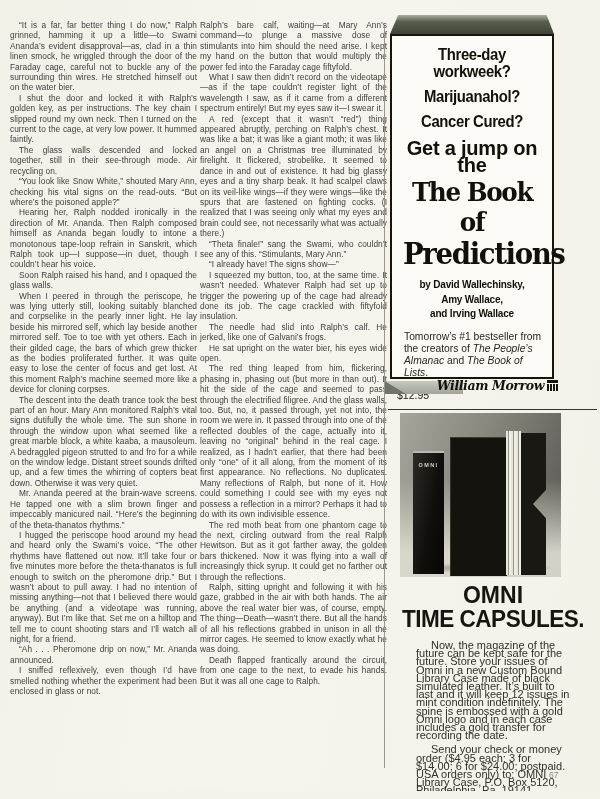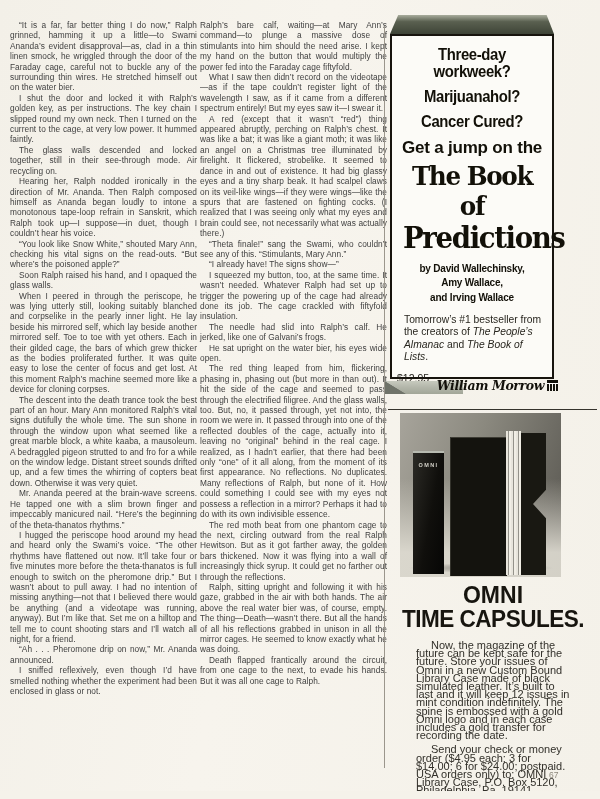--- a/index.html
+++ b/index.html
@@ -18,21 +18,21 @@
 
   
   #book-ad{position:absolute;left:390px;top:15px;width:164px;height:386px;}
   .roof{position:absolute;left:0;top:0;width:164px;height:19px;
         clip-path:polygon(5% 0,95.5% 0,100% 100%,0 100%);
         background:linear-gradient(#a9ad9d 0%,#5a6050 35%,#3e4437 100%);}
   .adbox{position:absolute;left:0;top:19px;width:164px;height:345px;box-sizing:border-box;
          background:#fcfbf7;border:2px solid #17140e;padding:7px 5px 0;text-align:center;color:#121008;}
   .adhl{margin:3px 0 8px;font-weight:700;font-size:16px;line-height:17px;letter-spacing:-.4px;
         transform:scaleX(.93);transform-origin:center;}
-  .adlead{margin:2px;font-weight:700;font-size:17px;line-height:16.5px;letter-spacing:-.2px;}
+  .adlead{margin:2px;font-weight:700;font-size:20px;line-height:16.5px;letter-spacing:-.2px;}
   .lead{margin:10px 0 4px;}
   .book-title{margin-top:3px;}
   .bt1{font-family:"DejaVu Serif",serif;font-weight:700;font-size:26px;line-height:30px;
        letter-spacing:-1.5px;transform:scaleX(.95);transform-origin:center;}
   .bt2{font-family:"DejaVu Serif",serif;font-weight:700;font-size:30px;line-height:33px;
        letter-spacing:-1.5px;transform:scaleX(.92);transform-origin:center;}
   .authors{margin-top:8px;}
   .adauthor{margin:0;font-weight:700;font-size:10px;line-height:14.5px;letter-spacing:-.2px;}
   .blurb{margin:9px 2px 0 7px;text-align:left;font-size:10.3px;line-height:12.3px;color:#28261f;}
   .price{margin-top:9px;padding-right:3px;text-align:left;font-size:10.5px;color:#1c1a14;}
@@ -83,22 +83,22 @@
 </style>
 </head>
 <body>
 
 <div class="page">
 
   <div id="col1" class="story-col">
       <p class="story-p">“It is a far, far better thing I do now,” Ralph grinned, hamming it up a little—to Swami Ananda’s evident disapproval—as, clad in a thin linen smock, he wriggled through the door of the Faraday cage, careful not to buckle any of the surrounding thin wires. He stretched himself out on the water bier.</p>
       <p class="story-p">I shut the door and locked it with Ralph’s golden key, as per instructions. The key chain I slipped round my own neck. Then I turned on the current to the cage, at very low power. It hummed faintly.</p>
       <p class="story-p">The glass walls descended and locked together, still in their see-through mode. Air recycling on.</p>
+      <p class="story-p">“You look like Snow White,” shouted Mary Ann, checking his vital signs on the read-outs. “But where’s the poisoned apple?”</p>
       <p class="story-p">Hearing her, Ralph nodded ironically in the direction of Mr. Ananda. Then Ralph composed himself as Ananda began loudly to intone a monotonous tape-loop refrain in Sanskrit, which Ralph took up—I suppose—in duet, though I couldn’t hear his voice.</p>
-      <p class="story-p">“You look like Snow White,” shouted Mary Ann, checking his vital signs on the read-outs. “But where’s the poisoned apple?”</p>
       <p class="story-p">Soon Ralph raised his hand, and I opaqued the glass walls.</p>
       <p class="story-p">When I peered in through the periscope, he was lying utterly still, looking suitably blanched and corpselike in the pearly inner light. He lay beside his mirrored self, which lay beside another mirrored self. Toe to toe with yet others. Each in their gilded cage, the bars of which grew thicker as the bodies proliferated further. It was quite easy to lose the center of focus and get lost. At this moment Ralph’s machine seemed more like a device for cloning corpses.</p>
       <p class="story-p">The descent into the death trance took the best part of an hour. Mary Ann monitored Ralph’s vital signs dutifully the whole time. The sun shone in through the window upon what seemed like a great marble block, a white kaaba, a mausoleum. A bedraggled pigeon strutted to and fro for a while on the window ledge. Distant street sounds drifted up, and a few times the whirring of copters beat down. Otherwise it was very quiet.</p>
       <p class="story-p">Mr. Ananda peered at the brain-wave screens. He tapped one with a slim brown finger and impeccably manicured nail. “Here’s the beginning of the theta-thanatos rhythms.”</p>
       <p class="story-p">I hugged the periscope hood around my head and heard only the Swami’s voice. “The other rhythms have flattened out now. It’ll take four or five minutes more before the theta-thanatos is full enough to switch on the pheromone drip.” But I wasn’t about to pull away. I had no intention of missing anything—not that I believed there would be anything (and a videotape was running, anyway). But I’m like that. Set me on a hilltop and tell me to count shooting stars and I’ll watch all night, for a friend.</p>
       <p class="story-p">“Ah . . . Pheromone drip on now,” Mr. Ananda announced.</p>
       <p class="story-p">I sniffed reflexively, even though I’d have smelled nothing whether the experiment had been enclosed in glass or not.</p>
     </div>
 
   <div id="col2" class="story-col col-continued">

